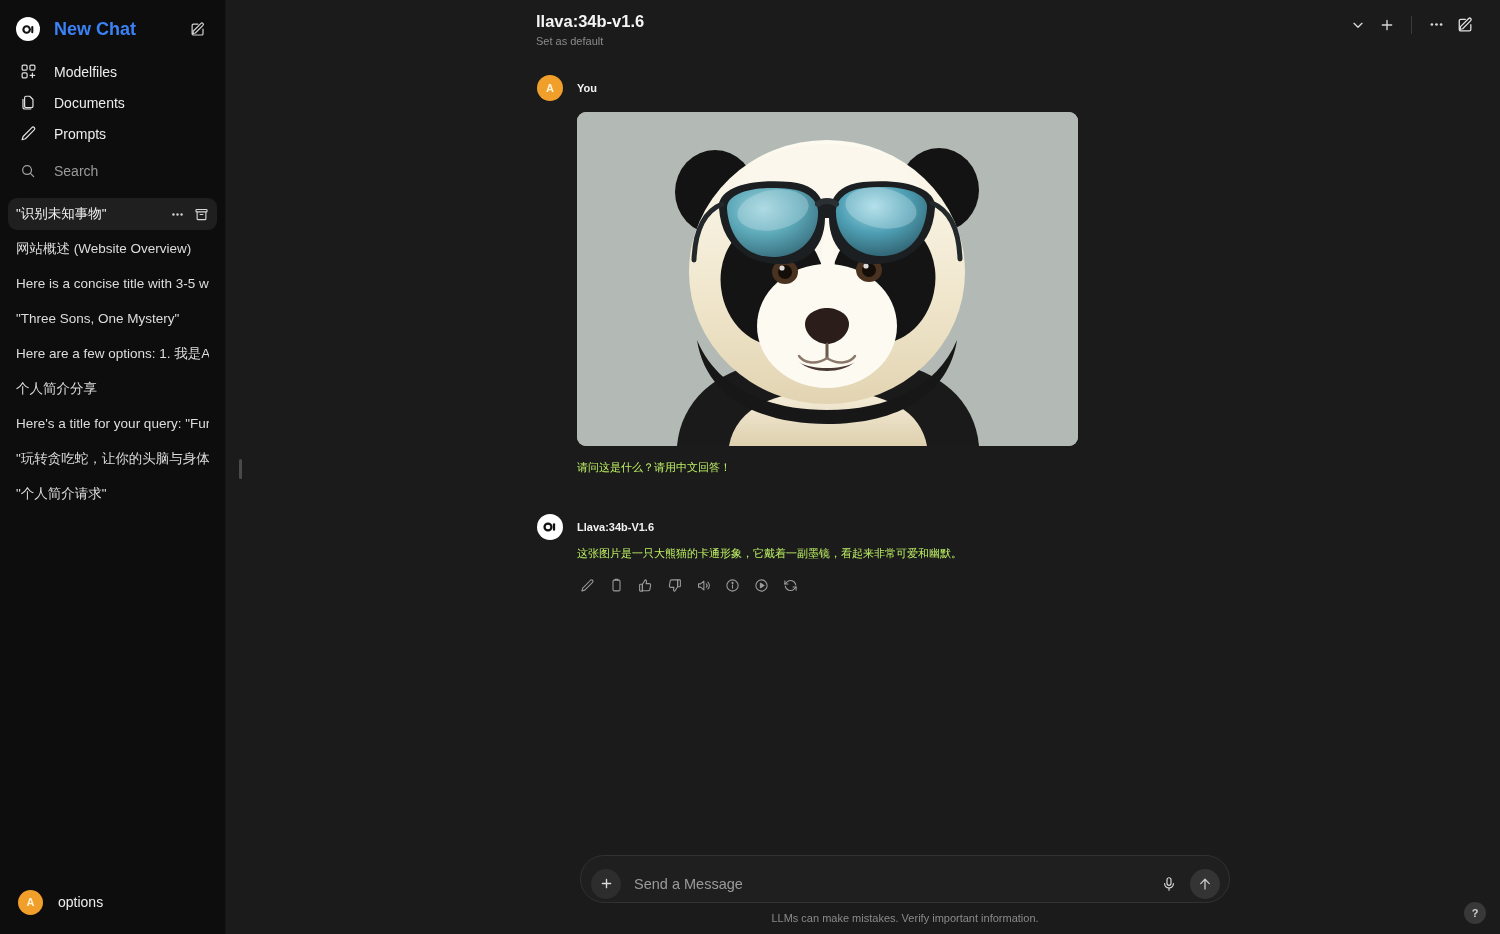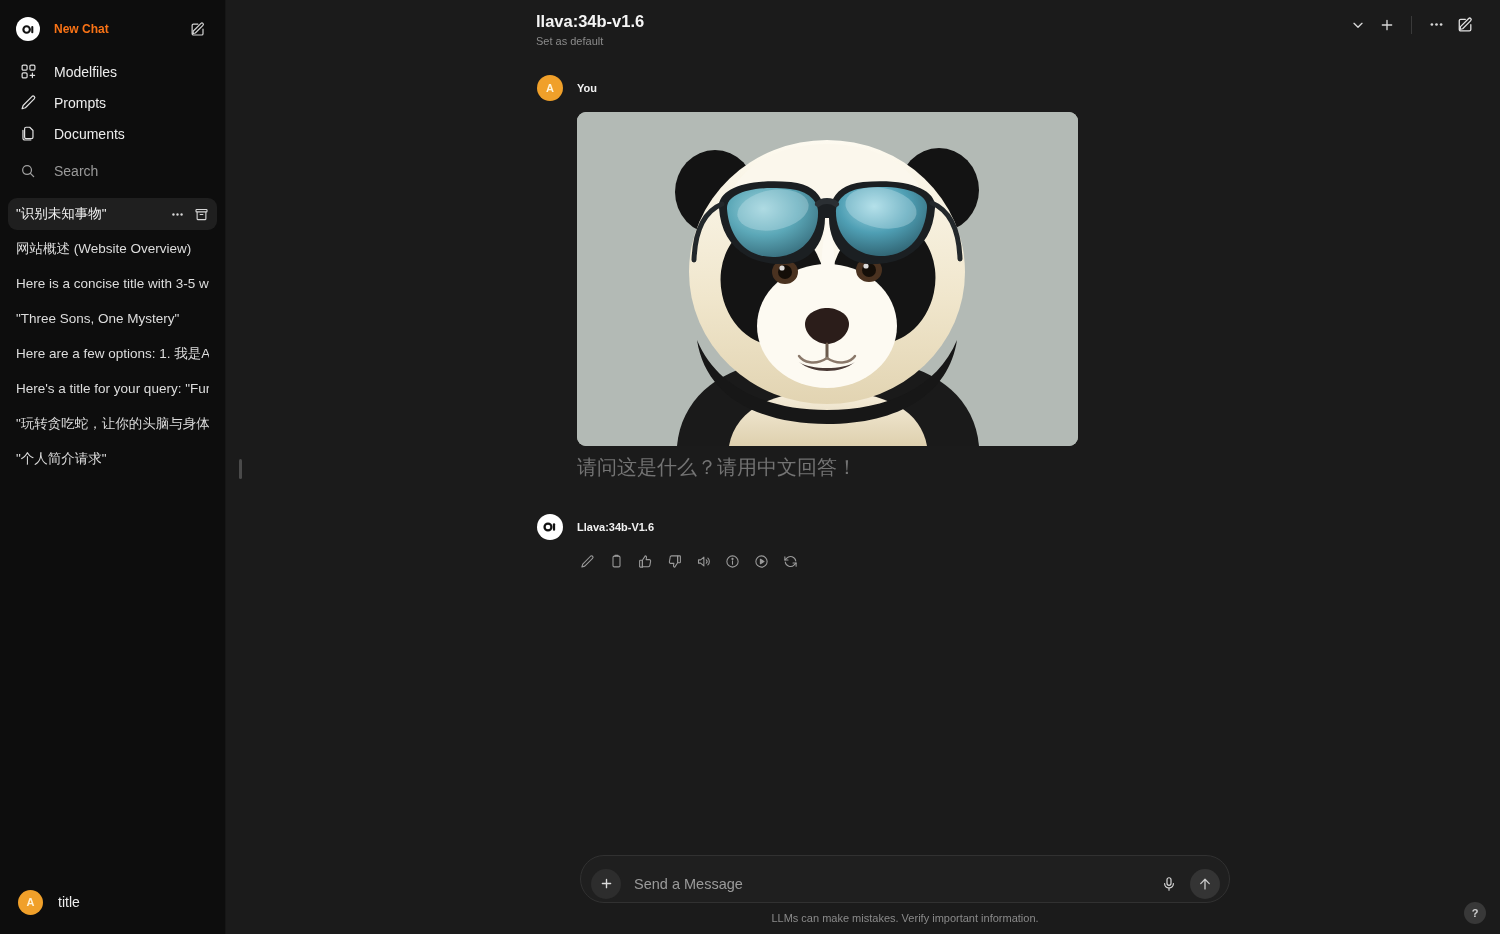--- a/index.html
+++ b/index.html
@@ -25,21 +25,21 @@
     display: flex; align-items: center;
     height: 34px; padding: 0 6px;
     border-radius: 8px; cursor: pointer;
   }
   .logo-circle {
     width: 24px; height: 24px; border-radius: 50%;
     background: #ffffff; flex: 0 0 24px;
     display: flex; align-items: center; justify-content: center;
   }
   .newchat-label {
-    color: #f97316; font-size: 12px; font-weight: bold;
+    color: #3b82f6; font-size: 18px; font-weight: bold;
     margin-left: 14px; flex: 1; white-space: nowrap;
   }
   .hdr-icon-btn {
     width: 22px; height: 22px; display: flex;
     align-items: center; justify-content: center;
     cursor: pointer; border-radius: 4px;
   }
   .nav-list { padding: 10px 10px 0 10px; }
   .nav-item {
     display: flex; align-items: center;
@@ -129,21 +129,21 @@
   .avatar-msg {
     width: 26px; height: 26px; border-radius: 50%;
     flex: 0 0 26px; display:flex; align-items:center; justify-content:center;
   }
   .avatar-user { background: #f0a02a; color:#fff3d8; font-size: 11px; font-weight: bold; }
   .avatar-bot { background: #ffffff; }
   .msg-author { color: #f2f2f2; font-size: 11px; font-weight: bold; }
 
   .msg-body { margin-left: 40px; }
   .msg-text {
-    color: #737373; font-size: 20px; line-height: 24px;
+    color: #bef264; font-size: 11px; line-height: 24px;
     font-family: "Liberation Sans", "DejaVu Sans", sans-serif;
   }
 
   
   .img-frame {
     width: 501px; height: 334px;
     border-radius: 9px; overflow: hidden;
     margin: 10px 0 9px 0;
     position: relative; background: #b2b9b4;
     cursor: pointer;
@@ -238,34 +238,34 @@
             <rect x="3" y="14" width="7" height="7" rx="1.6"></rect>
             <path d="M17.5 14.4v6.2M14.4 17.5h6.2"></path>
           </svg>
         </span>
         <span class="nav-label">Modelfiles</span>
       </div>
 
       <div class="nav-item">
         <span class="nav-ico">
           <svg class="ico" width="17" height="17" viewBox="0 0 24 24" fill="none" stroke="#e0e0e0" stroke-width="1.7" stroke-linecap="round" stroke-linejoin="round">
-            <path d="M16.8 3.6a2.3 2.3 0 0 1 3.3 3.3L7.6 19.4 3 20.8l1.4-4.6Z"></path>
-          </svg>
-        </span>
-        <span class="nav-label">Prompts</span>
+            <path d="M8.5 3.2h5.2l4.6 4.6v9.4a2 2 0 0 1-2 2H8.5a2 2 0 0 1-2-2V5.2a2 2 0 0 1 2-2Z"></path>
+            <path d="M4.2 7.4v11.2a2.6 2.6 0 0 0 2.6 2.6h8.4"></path>
+          </svg>
+        </span>
+        <span class="nav-label">Documents</span>
       </div>
 
       <div class="nav-item">
         <span class="nav-ico">
           <svg class="ico" width="17" height="17" viewBox="0 0 24 24" fill="none" stroke="#e0e0e0" stroke-width="1.7" stroke-linecap="round" stroke-linejoin="round">
-            <path d="M8.5 3.2h5.2l4.6 4.6v9.4a2 2 0 0 1-2 2H8.5a2 2 0 0 1-2-2V5.2a2 2 0 0 1 2-2Z"></path>
-            <path d="M4.2 7.4v11.2a2.6 2.6 0 0 0 2.6 2.6h8.4"></path>
-          </svg>
-        </span>
-        <span class="nav-label">Documents</span>
+            <path d="M16.8 3.6a2.3 2.3 0 0 1 3.3 3.3L7.6 19.4 3 20.8l1.4-4.6Z"></path>
+          </svg>
+        </span>
+        <span class="nav-label">Prompts</span>
       </div>
     </div>
 
     <div class="search-row">
       <span class="nav-ico">
         <svg class="ico" width="16" height="16" viewBox="0 0 24 24" fill="none" stroke="#a0a0a0" stroke-width="1.9" stroke-linecap="round">
           <circle cx="10.6" cy="10.6" r="6.6"></circle>
           <path d="M15.6 15.6 20.5 20.5"></path>
         </svg>
       </span>
@@ -300,34 +300,37 @@
       <div class="chat-item">
         <span class="chat-title">Here is a concise title with 3-5 word</span>
       </div>
       <div class="chat-item">
         <span class="chat-title">"Three Sons, One Mystery"</span>
       </div>
       <div class="chat-item">
         <span class="chat-title">Here are a few options: 1. 我是AI语</span>
       </div>
       <div class="chat-item">
+        <span class="chat-title">个人简介分享</span>
+      </div>
+      <div class="chat-item">
         <span class="chat-title">Here's a title for your query: "Furry I</span>
       </div>
       <div class="chat-item">
         <span class="chat-title">"玩转贪吃蛇，让你的头脑与身体保</span>
       </div>
       <div class="chat-item">
         <span class="chat-title">"个人简介请求"</span>
       </div>
     </div>
 
     <div class="sb-bottom">
       <div class="user-row">
         <span class="avatar-sm">A</span>
-        <span class="user-name">title</span>
+        <span class="user-name">options</span>
       </div>
     </div>
   </div>
 
   <div id="resize-handle"></div>
 
   <div id="main">
 
     <div id="topbar">
       <div class="model-block">
@@ -454,20 +457,21 @@
         <div class="msg-head">
           <span class="avatar-msg avatar-bot">
             <svg class="ico" width="16" height="16" viewBox="0 0 24 24">
               <circle cx="9" cy="12" r="5.2" fill="none" stroke="#111" stroke-width="3.4"></circle>
               <rect x="16.4" y="6.2" width="3.3" height="11.6" rx="1.6" fill="#111"></rect>
             </svg>
           </span>
           <span class="msg-author">Llava:34b-V1.6</span>
         </div>
         <div class="msg-body">
+          <div class="msg-text">这张图片是一只大熊猫的卡通形象，它戴着一副墨镜，看起来非常可爱和幽默。</div>
 
           <div class="action-row">
             <span class="act-btn">
               <svg class="ico" width="15" height="15" viewBox="0 0 24 24" fill="none" stroke="#9b9b9b" stroke-width="1.7" stroke-linecap="round" stroke-linejoin="round">
                 <path d="M16.8 3.6a2.3 2.3 0 0 1 3.3 3.3L7.6 19.4 3 20.8l1.4-4.6Z"></path>
               </svg>
             </span>
             <span class="act-btn">
               <svg class="ico" width="15" height="15" viewBox="0 0 24 24" fill="none" stroke="#9b9b9b" stroke-width="1.7" stroke-linecap="round" stroke-linejoin="round">
                 <rect x="6.4" y="3.4" width="11.2" height="17.2" rx="2"></rect>

